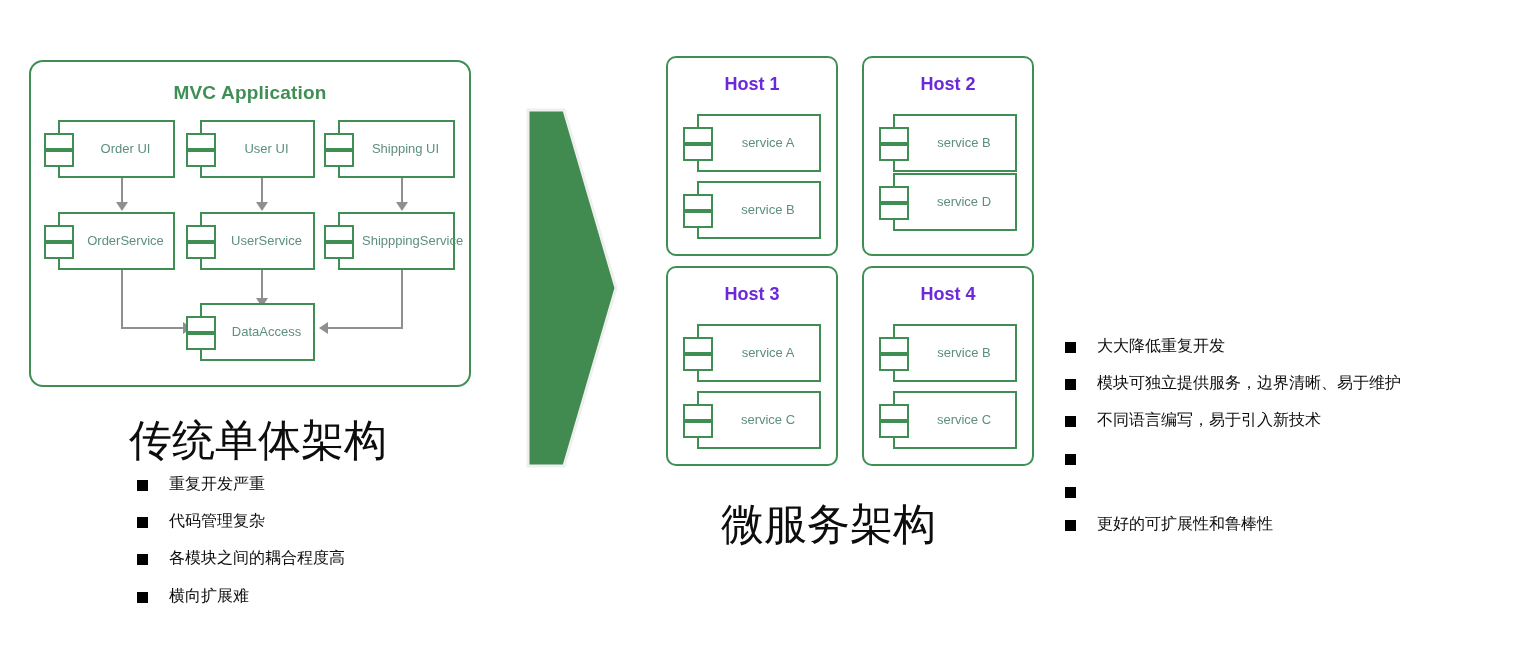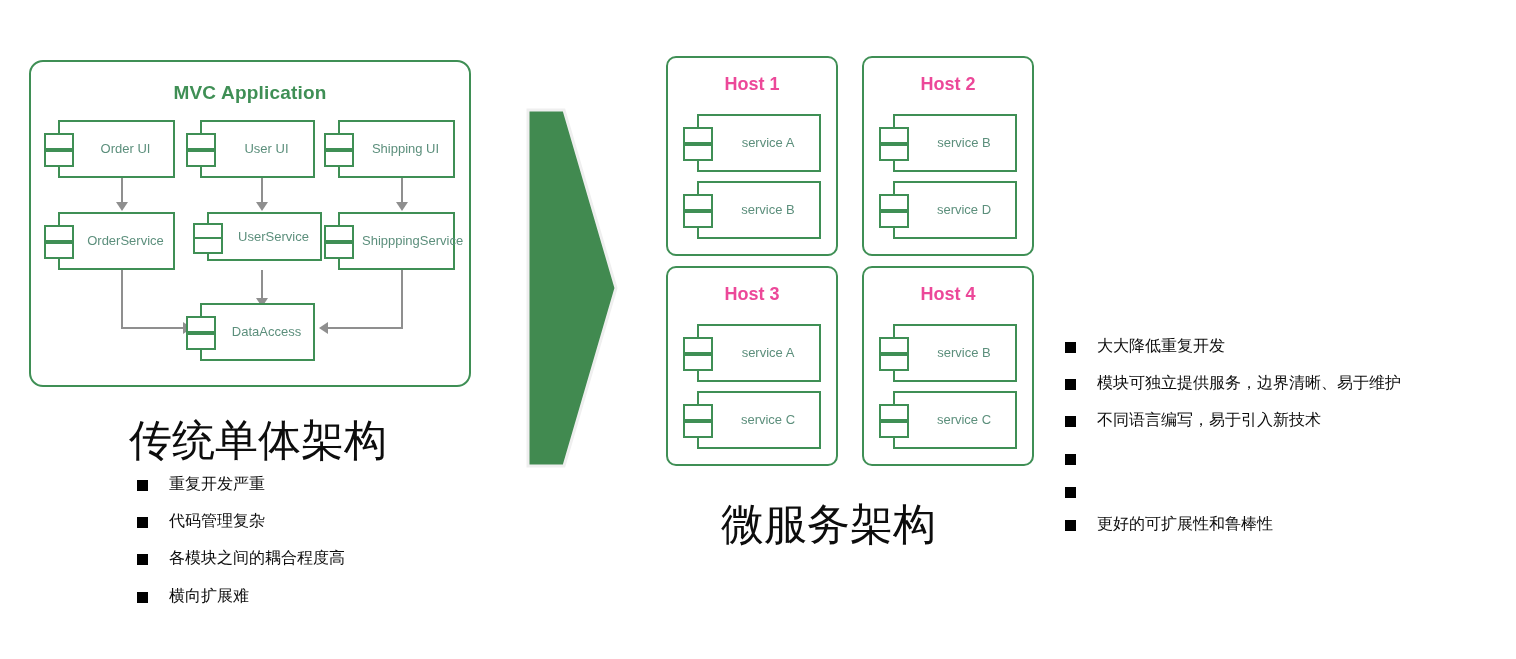--- a/index.html
+++ b/index.html
@@ -117,21 +117,21 @@
     box-sizing: border-box;
     background: #ffffff;
   }
   .host .host-title {
     position: absolute;
     left: 0; top: 16px;
     width: 100%;
     text-align: center;
     font-size: 18px;
     font-weight: bold;
-    color: #ec4899;
+    color: #6d28d9;
   }
 
   
   .section-heading {
     position: absolute;
     font-size: 43px;
     color: #0d0d0d;
     font-weight: normal;
     white-space: nowrap;
   }
@@ -194,21 +194,21 @@
 
   <div class="conn v" style="left:401px; top:178px; height:26px;"></div>
   <div class="arrowhead down" style="left:396px; top:202px;"></div>
 
   <div class="uml" style="left:44px; top:212px; width:131px; height:58px;">
     <div class="body"></div>
     <div class="tab t1"></div>
     <div class="tab t2"></div>
     <div class="label">OrderService</div>
   </div>
-  <div class="uml" style="left:193px; top:212px; width:129px; height:49px;">
+  <div class="uml" style="left:186px; top:212px; width:129px; height:58px;">
     <div class="body"></div>
     <div class="tab t1"></div>
     <div class="tab t2"></div>
     <div class="label">UserService</div>
   </div>
   <div class="uml" style="left:324px; top:212px; width:131px; height:58px;">
     <div class="body"></div>
     <div class="tab t1"></div>
     <div class="tab t2"></div>
     <div class="label">ShipppingService</div>
@@ -277,21 +277,21 @@
 
   <div class="host" style="left:862px; top:56px; width:172px; height:200px;">
     <div class="host-title">Host 2</div>
   </div>
   <div class="uml" style="left:879px; top:114px; width:138px; height:58px;">
     <div class="body"></div>
     <div class="tab t1"></div>
     <div class="tab t2"></div>
     <div class="label">service B</div>
   </div>
-  <div class="uml" style="left:879px; top:181px; width:138px; height:58px;">
+  <div class="uml" style="left:879px; top:173px; width:138px; height:58px;">
     <div class="body"></div>
     <div class="tab t1"></div>
     <div class="tab t2"></div>
     <div class="label">service D</div>
   </div>
 
   <div class="host" style="left:666px; top:266px; width:172px; height:200px;">
     <div class="host-title">Host 3</div>
   </div>
   <div class="uml" style="left:683px; top:324px; width:138px; height:58px;">

